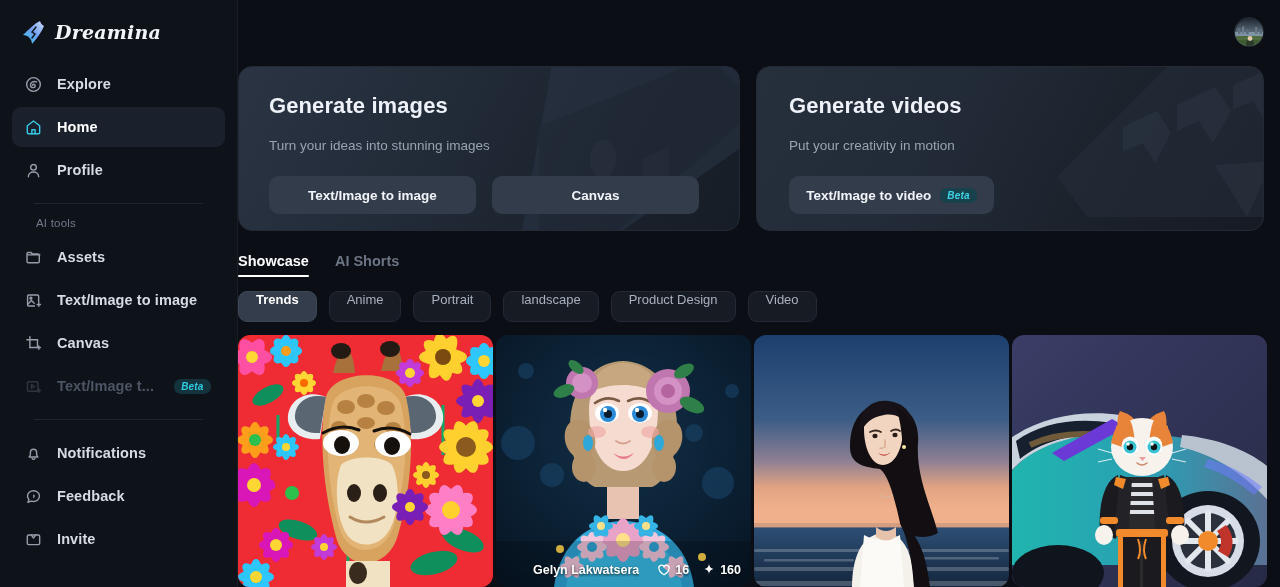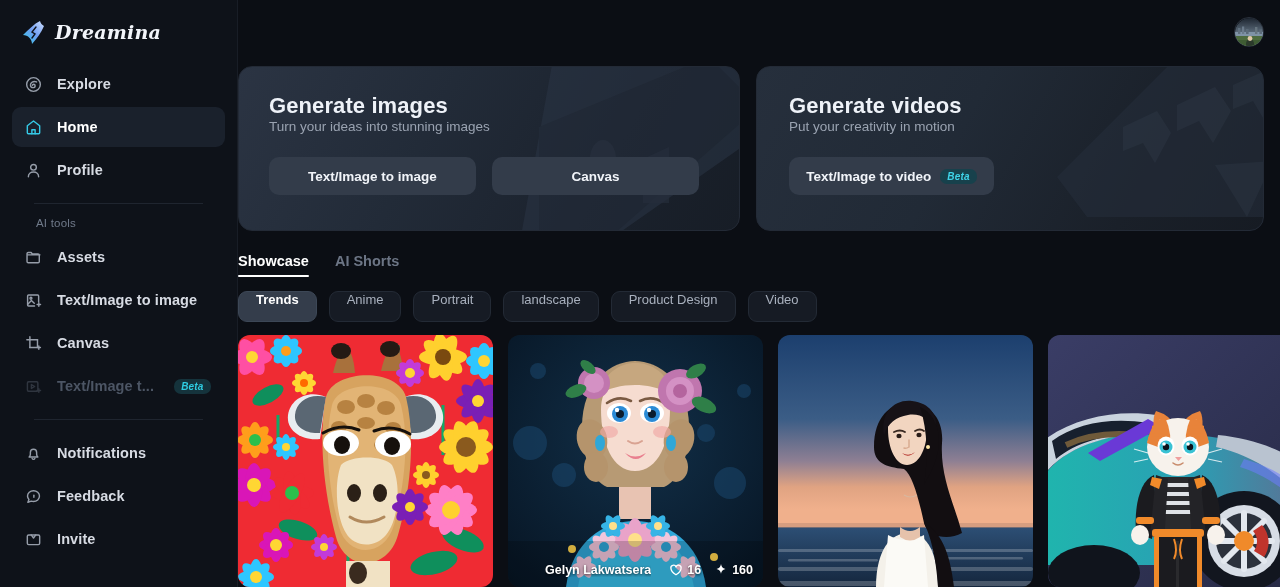--- a/index.html
+++ b/index.html
@@ -89,21 +89,21 @@
     overflow: hidden; border: 1px solid #232a36;
     padding: 26px 0 0 30px;
   }
   .hero.images { width: 506px; background: linear-gradient(118deg,#2b3443 0%,#222b38 38%,#1b222d 72%,#171d26 100%); }
   .hero.videos { width: 512px; background: linear-gradient(118deg,#262f3c 0%,#212a36 40%,#1a2029 75%,#161b23 100%); padding-left: 32px; }
   .hero h2 {
     font-size: 22px; font-weight: 700; color: #eef2f8; letter-spacing: .1px;
     position: relative; z-index: 3;
   }
   .hero .sub {
-    font-size: 13.5px; color: #9aa3b1; margin-top: 0; position: relative; z-index: 3;
+    font-size: 13.5px; color: #9aa3b1; margin-top: 19px; position: relative; z-index: 3;
   }
   .hero .btn-row { display: flex; gap: 16px; margin-top: 23px; position: relative; z-index: 3; }
   .pillbtn {
     height: 38px; border-radius: 10px; background: #333c4a;
     display: flex; align-items: center; justify-content: center;
     font-size: 13.5px; font-weight: 700; color: #f1f4f9; cursor: pointer;
     padding: 0 16px;
   }
   .pillbtn.w1 { width: 207px; }
   .pillbtn.w2 { width: 207px; }
@@ -127,21 +127,21 @@
   .chips { display: flex; gap: 12px; margin-top: 14px; }
   .chip {
     height: 31px; padding: 0 17px; border-radius: 9px;
     background: #161b24; border: 1px solid #232a35;
     display: flex; align-items: flex-start; font-size: 13px;
     color: #a8b0bd; cursor: pointer; white-space: nowrap;
   }
   .chip.active { background: #343d4b; border-color: #3c4756; color: #ffffff; font-weight: 700; }
 
   
-  .gallery { display: flex; gap: 15px; margin-top: 13px; }
+  .gallery { display: flex; gap: 3px; margin-top: 13px; }
   .card {
     width: 255px; height: 252px; border-radius: 12px; overflow: hidden;
     position: relative; background: #11151c; cursor: pointer; flex: 0 0 255px;
   }
   .card svg { display: block; width: 255px; height: 252px; }
   .card-meta {
     position: absolute; left: 0; right: 0; bottom: 0; height: 34px;
     display: flex; align-items: center; gap: 8px; padding: 0 10px;
     z-index: 4;
   }

